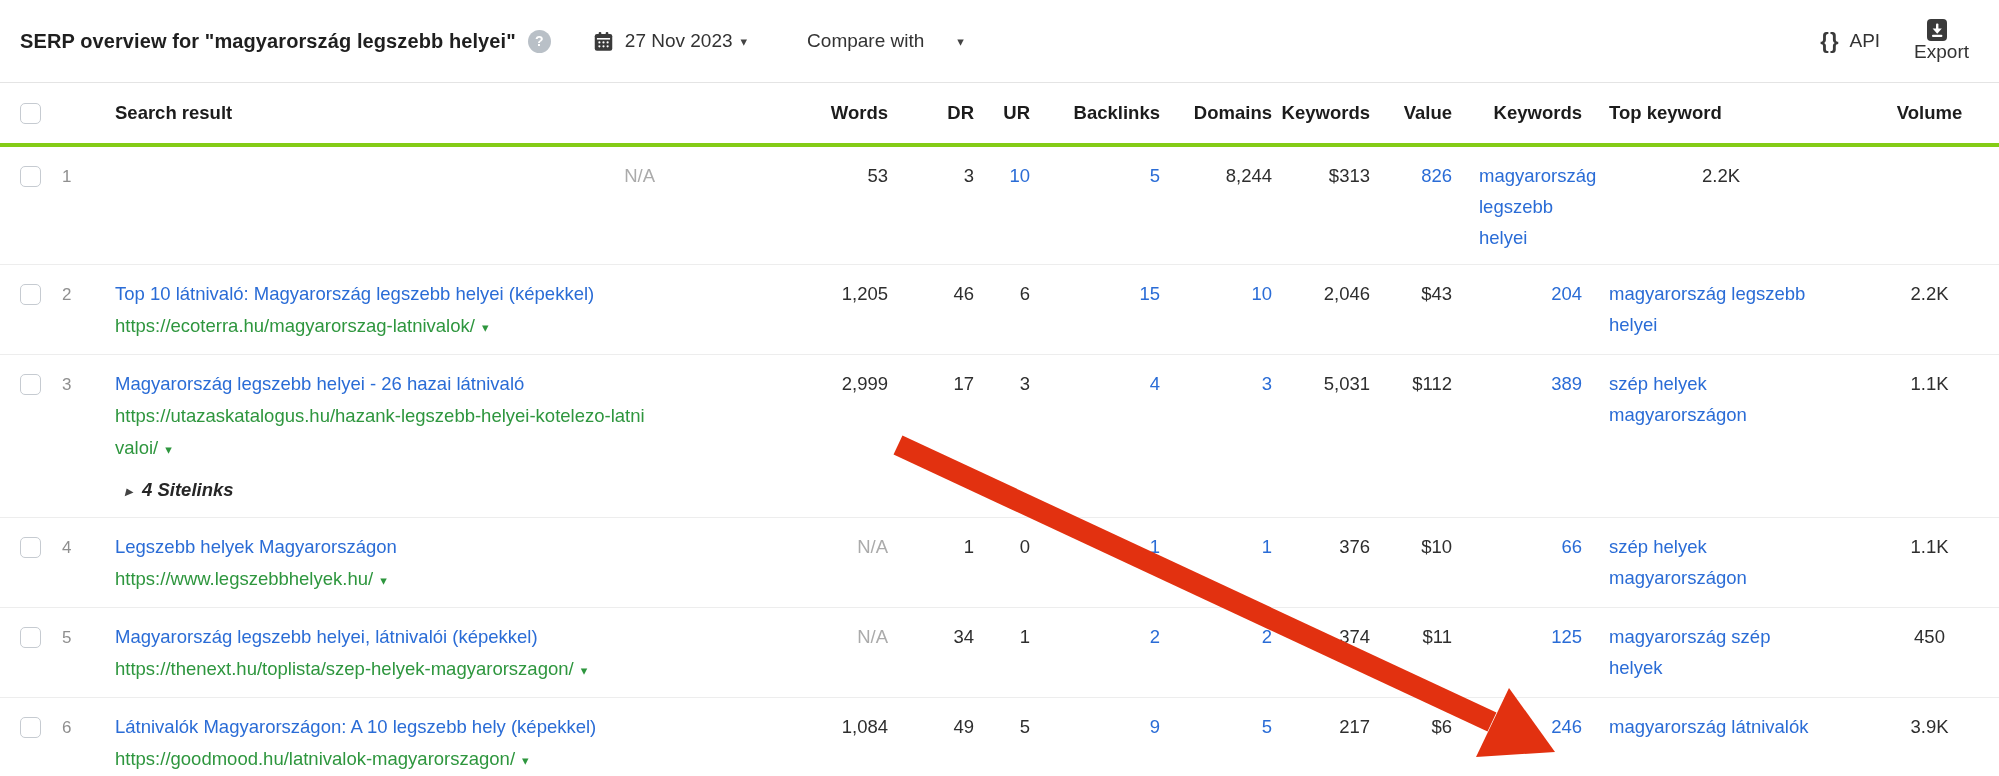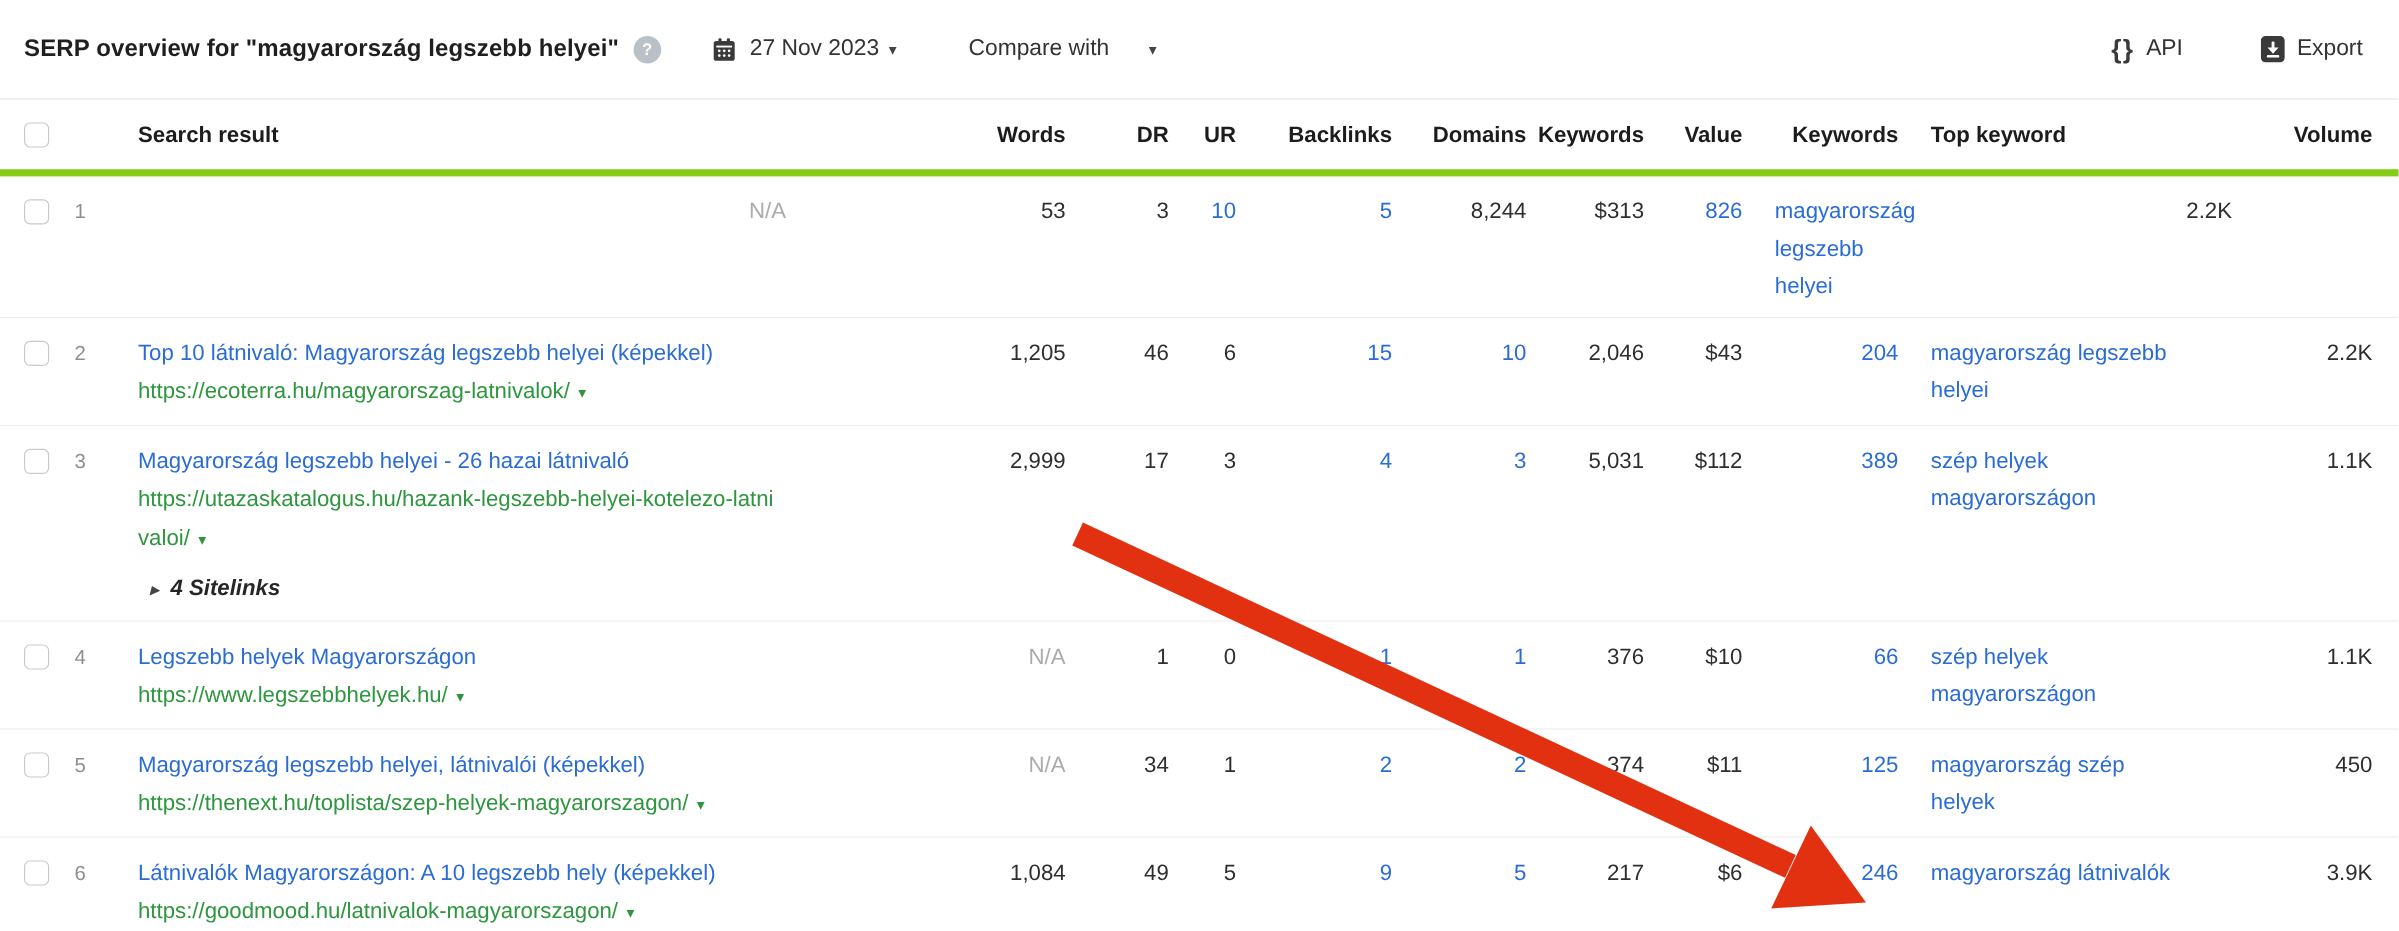--- a/index.html
+++ b/index.html
@@ -17,30 +17,30 @@
   .date-picker { display:flex; align-items:center; margin-left:42px; cursor:pointer; }
   .date-picker .cal { margin-right:11px; display:inline-flex; }
   .picker-label { font-size:19px; color:#333; }
   .caret { font-size:13px; color:#444; margin-left:8px; line-height:1; }
   .compare { display:flex; align-items:center; margin-left:60px; cursor:pointer;gap:25px; }
   .spacer { flex:1; }
   .tool-btn { display:flex; align-items:center; cursor:pointer; }
   .braces { font-size:22px; font-weight:700; color:#3a3a3a; letter-spacing:1px; margin-right:10px; }
   .tool-label { font-size:19px; color:#333; }
   .export-ic { margin-right:10px; display:inline-flex; }
-  .gap-55 { margin-left:65px; }
+  .gap-55 { margin-left:34px;flex-direction:column; }
 
   
   .grid-row { display:grid;
     grid-template-columns: 60px 45px 550px 233px 86px 56px 130px 112px 98px 82px 130px 300px 1fr; }
-  .header-row { height:64px; align-items:center; border-bottom:6px solid #84cc16; }
+  .header-row { height:64px; align-items:center; border-bottom:4px solid #84cc16; }
   .header-row .hc { font-size:18.5px; font-weight:700; color:#1c1c1c; }
   .r { text-align:right; }
   .c-topkw { padding-left:27px; }
-  .c-volume { text-align:right; padding-right:22px; }
+  .c-volume { text-align:center; padding-right:22px; }
 
   .data-row { padding-top:13px; padding-bottom:10px; border-bottom:1px solid #ededed;
               align-items:start; font-size:18.5px; line-height:32px; }
   .data-row:last-child { border-bottom:none; }
   .checkbox { display:block; width:21px; height:21px; margin:6px 0 0 20px;
               border:1px solid #c6cbd1; border-radius:5px; background:#fff; cursor:pointer; }
   .c-num { color:#8f8f8f; font-size:17px; line-height:33px; text-align:left; padding-left:2px; }
   .c-result { padding-left:10px; padding-right:8px; }
   a.title-link { color:#2a6cd6; text-decoration:none; cursor:pointer; }
   .url-line { color:#2e963e; overflow-wrap:anywhere; word-break:break-all; }

